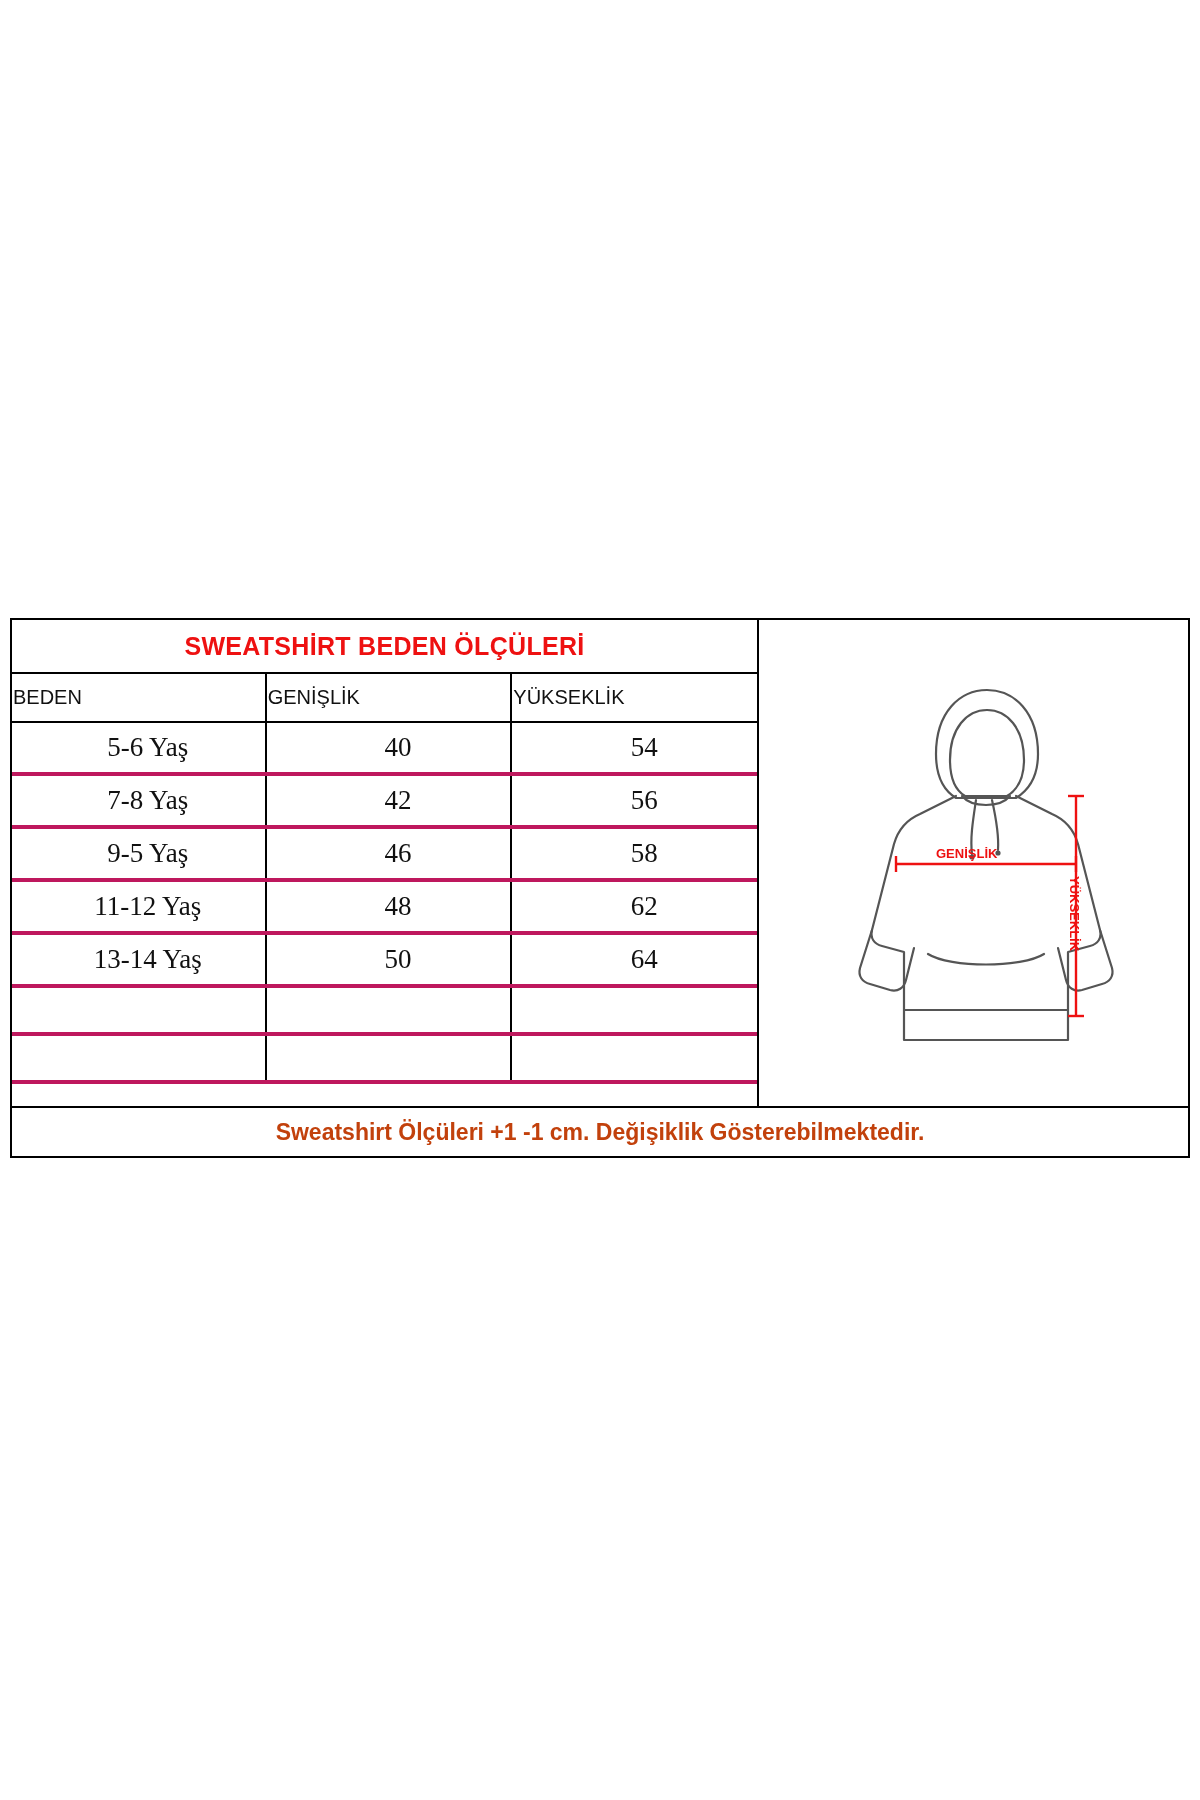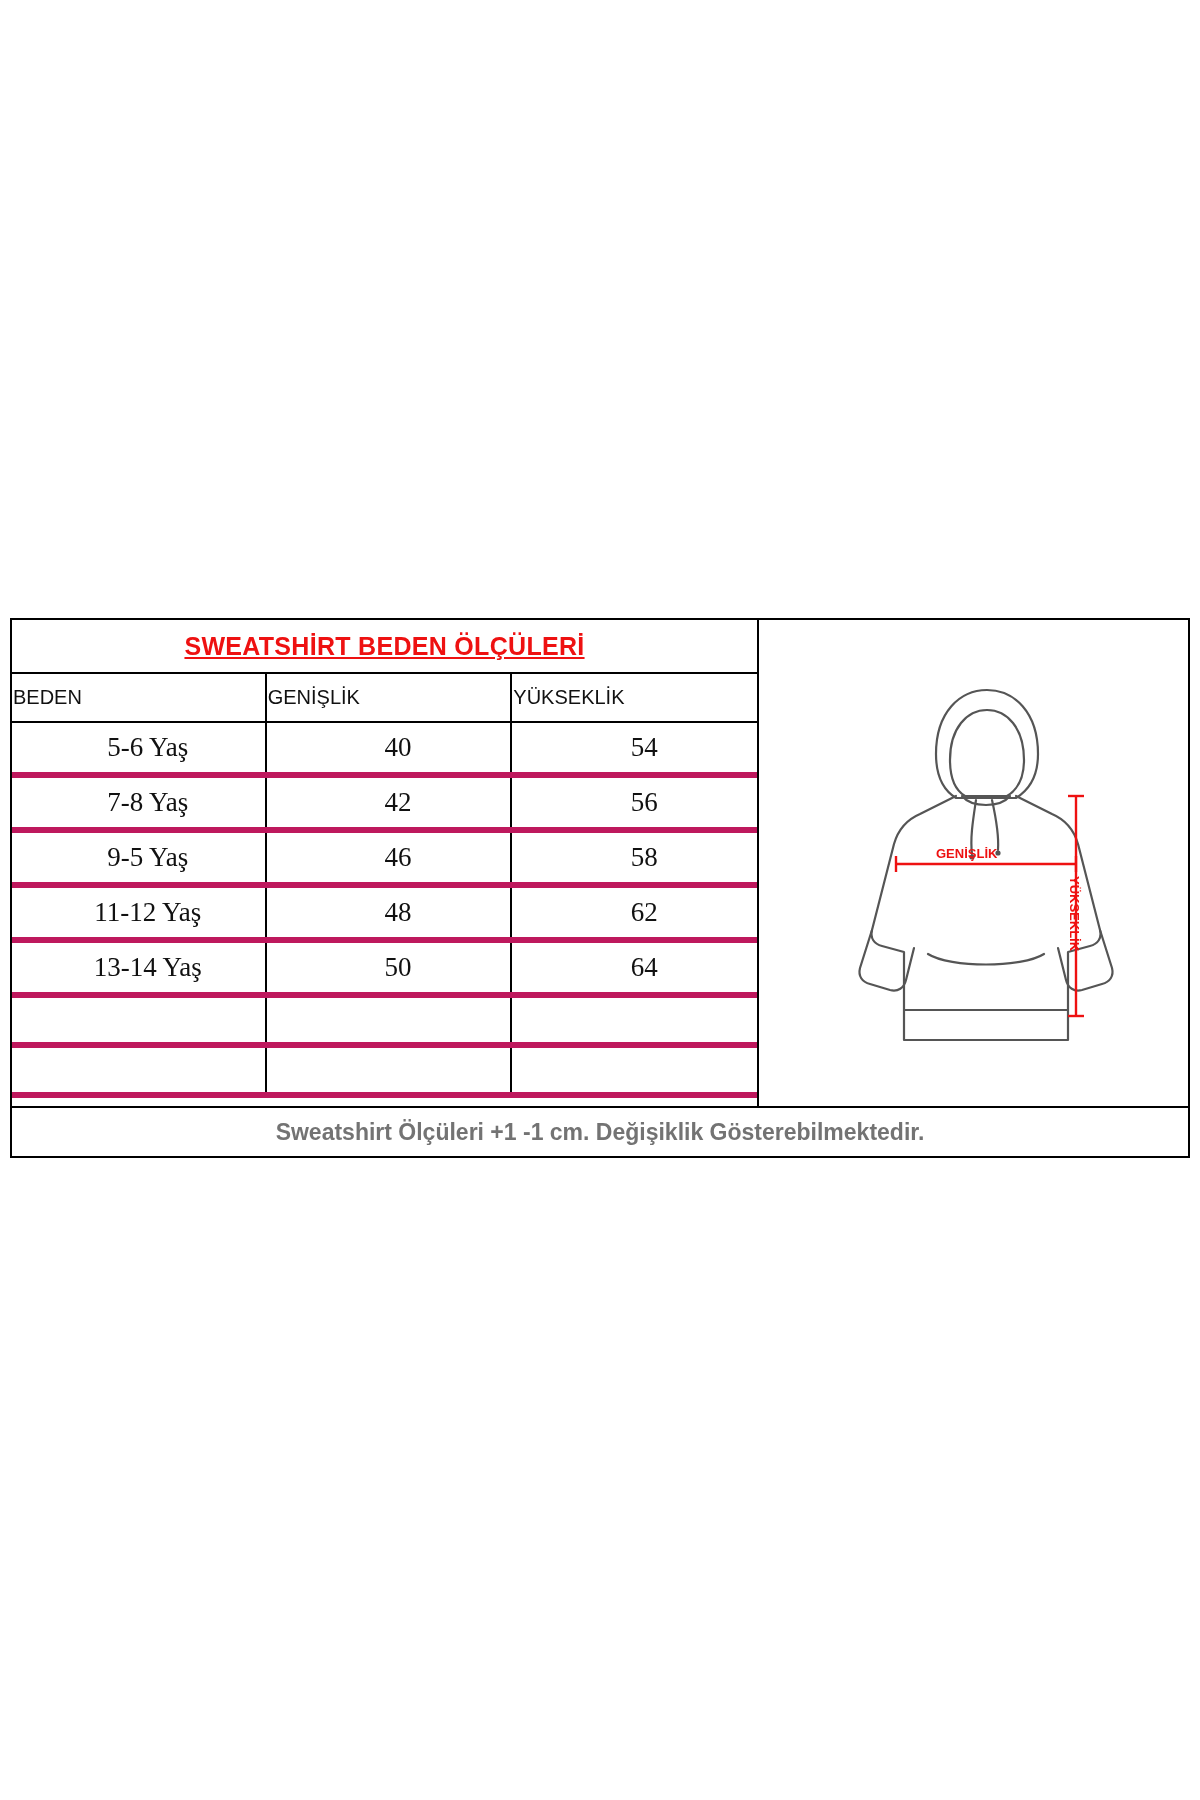--- a/index.html
+++ b/index.html
@@ -58,21 +58,20 @@
     display: flex;
     align-items: center;
     justify-content: center;
     box-sizing: border-box;
   }
   .title-row .title-text {
     color: #ee1111;
     font-size: 25px;
     font-weight: bold;
     letter-spacing: 0.3px;
-    text-decoration: underline;
   }
 
   .sub-row {
     height: 54px;
     border-bottom: 2px solid #000;
     display: flex;
     align-items: center;
     justify-content: center;
     box-sizing: border-box;
   }
@@ -99,21 +98,21 @@
     font-weight: normal;
     font-family: "Liberation Sans", sans-serif;
     color: #111;
     text-align: left;
     vertical-align: middle;
   }
   table.sizes th:last-child { border-right: none; }
 
   table.sizes td {
     height: 47px;
-    border-bottom: 6px solid #be185d;
+    border-bottom: 4px solid #be185d;
     border-right: 2px solid #000;
     font-size: 27px;
     font-family: "Liberation Serif", serif;
     color: #111;
     text-align: center;
     vertical-align: middle;
     padding-left: 20px;
   }
   table.sizes td:last-child { border-right: none; }
   table.sizes tr.empty td { height: 42px; }
@@ -125,21 +124,21 @@
     width: 100%;
     height: 50px;
     border-top: 2px solid #000;
     display: flex;
     align-items: center;
     justify-content: center;
     box-sizing: border-box;
     background: #fff;
   }
   .note-row .note-text {
-    color: #737373;
+    color: #c2410c;
     font-size: 23px;
     font-weight: bold;
     text-align: center;
   }
 
   .hoodie-svg {
     display: block;
     margin-top: -40px;
   }
 </style>

